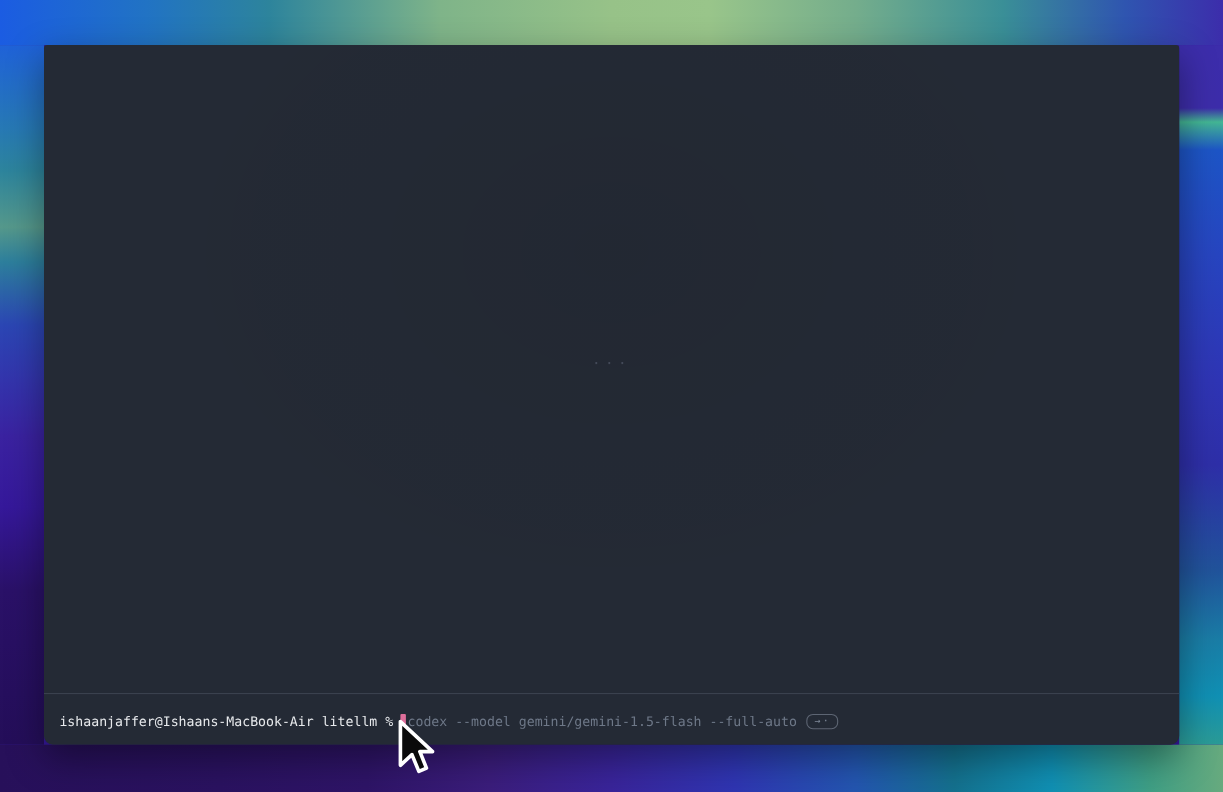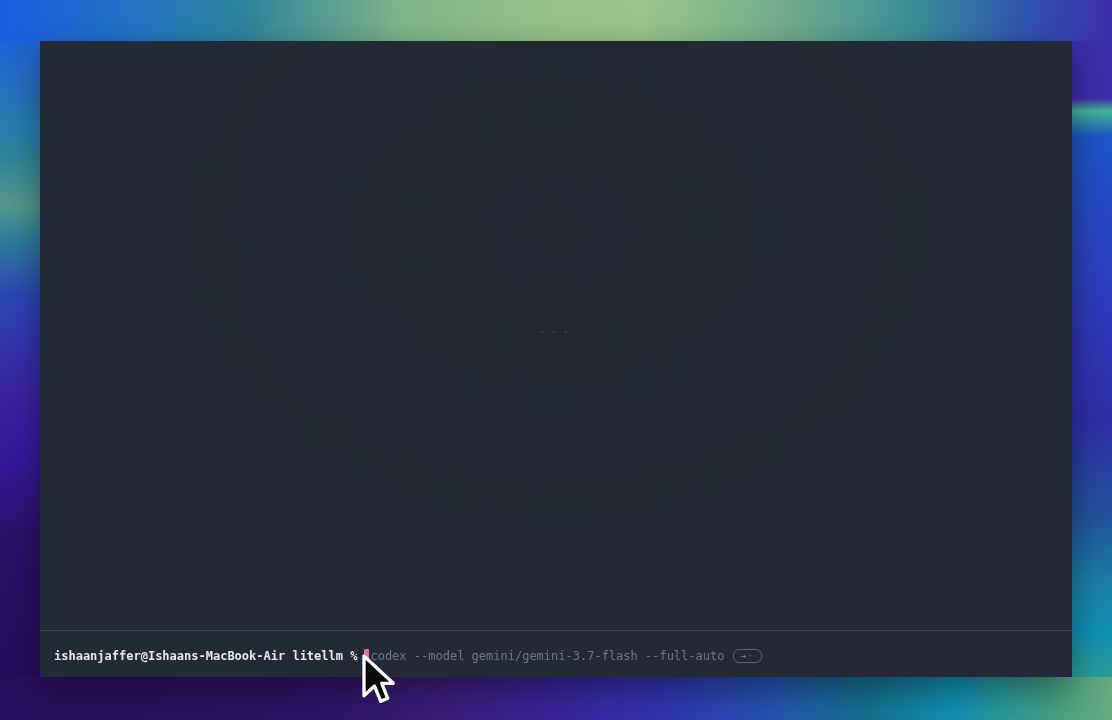--- a/index.html
+++ b/index.html
@@ -80,21 +80,21 @@
     left: 14px; top: 606px;
     height: 18px;
     display: flex;
     align-items: center;
     white-space: pre;
     font-size: 12px;
     line-height: 18px;
   }
   .prompt {
     color: var(--prompt-color, #e7e9ec);
-    font-weight: 700;
+    font-weight: 400;
   }
   .caret {
     display: inline-block;
     width: 5px; height: 14px;
     margin: 0 1px 0 7px;
     background: var(--caret-color, #de6f9b);
     border-radius: 1px;
   }
   .suggestion {
     color: var(--suggestion-color, #6e7888);
@@ -136,21 +136,21 @@
 
     <div class="term-body">
       <span class="ellipsis">···</span>
     </div>
 
     <div class="term-divider"></div>
 
     <div class="term-prompt-row">
       <span class="prompt">ishaanjaffer@Ishaans-MacBook-Air litellm %</span>
       <span class="caret"></span>
-      <span class="suggestion">codex --model gemini/gemini-3.7-flash --full-auto</span>
+      <span class="suggestion">codex --model gemini/gemini-1.5-flash --full-auto</span>
       <span class="tab-hint">
         <span>→·</span>
       </span>
     </div>
 
   </div>
 
   <svg class="mouse-cursor" viewBox="0 0 24 38" xmlns="http://www.w3.org/2000/svg">
     <path d="M2 2 L2 28.5 L9 22 L13.2 32.2 L17.8 30.2 L13.8 20.2 L21.5 20.2 Z" fill="#0a0a0a" stroke="#ffffff" stroke-width="2.2" stroke-linejoin="round"></path>
   </svg>

